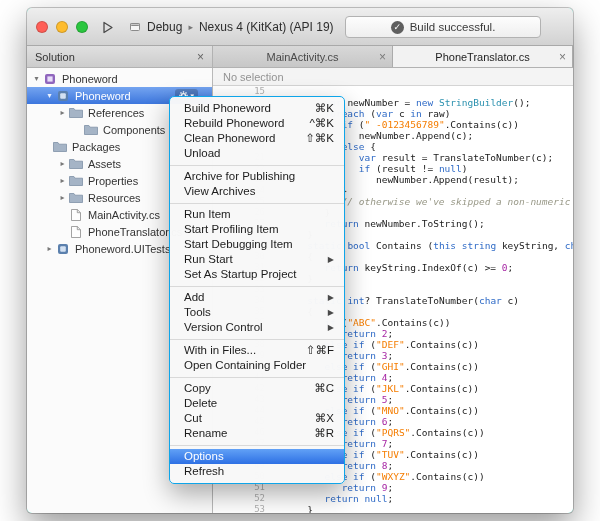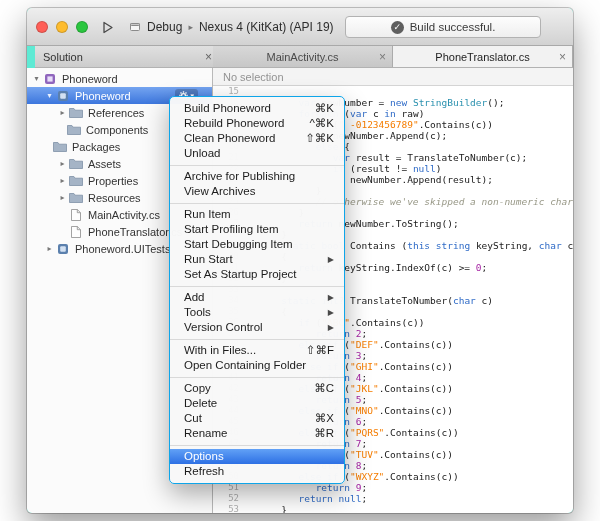--- a/index.html
+++ b/index.html
@@ -29,21 +29,21 @@
     background:linear-gradient(#fdfdfd,#efefef);
     display:flex; align-items:center; justify-content:center; gap:6px;
     font-size:11.5px; color:#3a3a3a; }
   .status-ic { width:13px; height:13px; border-radius:50%; background:#5f5f5f; color:#fff;
     font-size:9px; line-height:13px; text-align:center; flex:none; }
 
   
   #sidebar-header { position:absolute; left:0; top:38px; width:186px; height:22px;
     background:linear-gradient(#e0e0e0,#cccccc); border-bottom:1px solid #b2b2b2;
     border-right:1px solid #b2b2b2; display:flex; align-items:center;
-    padding:0 8px; font-size:11px; color:#333;margin-left:8px; }
+    padding:0 8px; font-size:11px; color:#333; }
   .pad-close { margin-left:auto; color:#666; font-size:12px; line-height:1; }
   #tab-bar { position:absolute; left:186px; top:38px; width:360px; height:22px;
     background:linear-gradient(#d8d8d8,#c7c7c7); border-bottom:1px solid #b2b2b2;
     display:flex; }
   .tab { flex:1; position:relative; display:flex; align-items:center; justify-content:center;
     font-size:11px; color:#4a4a4a; border-right:1px solid #ababab; overflow:hidden; }
   .tab.active { background:#f2f2f2; color:#1e1e1e; }
   .tab-close { position:absolute; right:6px; color:#7a7a7a; font-size:12px; line-height:1; }
   #breadcrumb { position:absolute; left:186px; top:60px; width:360px; height:18px;
     background:#f4f4f4; border-bottom:1px solid #d4d4d4; display:flex; align-items:center;
@@ -64,21 +64,21 @@
   .gear-badge { margin-left:auto; margin-right:14px; display:flex; align-items:center;
     gap:2px; background:rgba(0,0,0,.20); border-radius:3px; padding:2px 4px; }
   .gear-caret { color:#fff; font-size:7px; line-height:1; }
 
   
   #editor { position:absolute; left:186px; top:78px; width:360px; height:427px;
     background:#fff; overflow:hidden; }
   .code-row { height:11px; line-height:11px; display:flex;
     font-family:"DejaVu Sans Mono", monospace; }
   .gut { width:34px; flex:none; text-align:right; padding-right:8px; color:#b0b0b0;
-    font-size:9px; }
+    font-size:9px;margin-left:26px; }
   .code { white-space:pre; font-size:9.5px; color:#1a1a1a; }
   .kw  { color:var(--syntax-keyword); }
   .str { color:var(--syntax-string); }
   .num { color:var(--syntax-number); }
   .typ { color:var(--syntax-type); }
   .cmt { color:var(--syntax-comment); font-style:italic; }
 
   
   #context-menu { position:absolute; left:142px; top:88px; width:176px;
     background:rgba(248,248,248,.98); border:1px solid #0ea5e9; border-radius:5px;
@@ -179,21 +179,21 @@
         </div>
         <div class="tree-row" style="padding-left: 30px;">
           <span class="expander">▸</span>
           <span class="ticon">
             <svg width="14" height="11" viewBox="0 0 14 11">
               <path d="M0.5 1.5 h4.4 l1.3 1.7 h7.3 v7.3 h-13 z" fill="#a5b4c6" stroke="#7e90a6" stroke-width="0.8"></path>
             </svg>
           </span>
           <span class="tlabel">References</span>
         </div>
-        <div class="tree-row" style="padding-left: 28px;">
+        <div class="tree-row" style="padding-left: 45px;">
           <span class="expander"></span>
           <span class="ticon">
             <svg width="14" height="11" viewBox="0 0 14 11">
               <path d="M0.5 1.5 h4.4 l1.3 1.7 h7.3 v7.3 h-13 z" fill="#a5b4c6" stroke="#7e90a6" stroke-width="0.8"></path>
             </svg>
           </span>
           <span class="tlabel">Components</span>
         </div>
         <div class="tree-row" style="padding-left: 14px;">
           <span class="expander"></span>

